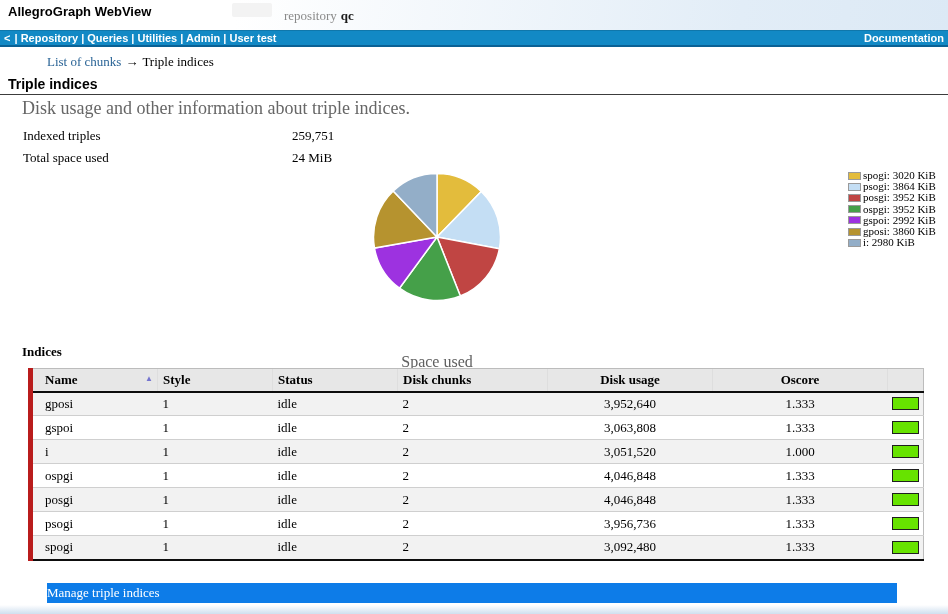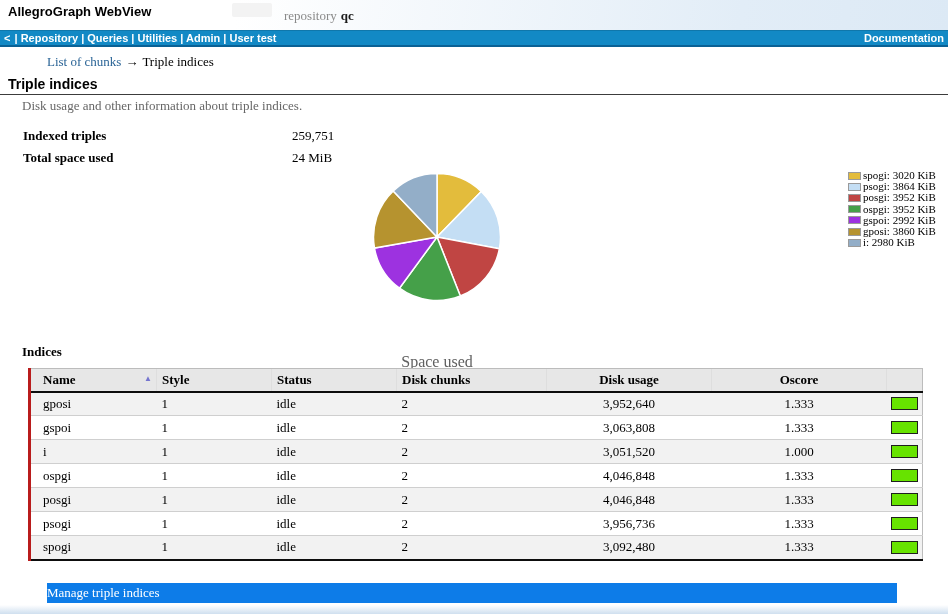--- a/index.html
+++ b/index.html
@@ -62,28 +62,28 @@
     position: absolute; left: 8px; top: 76px;
     font-family: "Liberation Sans", sans-serif;
     font-size: 14px; font-weight: bold;
   }
   .title-rule {
     position: absolute; left: 0; top: 94px; width: 948px; height: 0;
     border-bottom: 1px solid #3c3c3c;
   }
   .page-subtitle {
     position: absolute; left: 22px; top: 98px;
-    font-size: 13px; color: #666;
+    font-size: 18px; color: #666;
   }
 
   
   .stat-row { position: absolute; left: 0; width: 948px; font-size: 13px; }
   .stat-row.r0 { top: 128px; }
   .stat-row.r1 { top: 150px; }
-  .stat-label { position: absolute; left: 23px; font-weight: bold; }
+  .stat-label { position: absolute; left: 23px; font-weight: normal; }
   .stat-value { position: absolute; left: 292px; }
 
   
   .pie-wrap { position: absolute; left: 371px; top: 171px; width: 132px; height: 132px; }
   .chart-caption {
     position: absolute; left: 337px; top: 315px; width: 200px;
     text-align: center; font-size: 16px; color: #5f5f5f; margin-top: 38px;
   }
   .legend {
     position: absolute; left: 848px; top: 170px;
@@ -97,21 +97,21 @@
 
   
   .indices-label {
     position: absolute; left: 22px; top: 344px;
     font-size: 13px; font-weight: bold;
   }
   .indices-table {
     position: absolute; left: 28px; top: 368px; width: 893px;
     border-collapse: collapse; table-layout: fixed;
     font-size: 13px;
-    border-left: 3px solid #b91c1c; border-right: 1px solid #bcbcbc;
+    border-left: 5px solid #b91c1c; border-right: 1px solid #bcbcbc;
   }
   .indices-table col.c0 { width: 127px; }
   .indices-table col.c1 { width: 115px; }
   .indices-table col.c2 { width: 125px; }
   .indices-table col.c3 { width: 150px; }
   .indices-table col.c4 { width: 165px; }
   .indices-table col.c5 { width: 175px; }
   .indices-table col.c6 { width: 36px; }
   .indices-table thead th {
     height: 23px; background: #e7e7e7; text-align: left;

